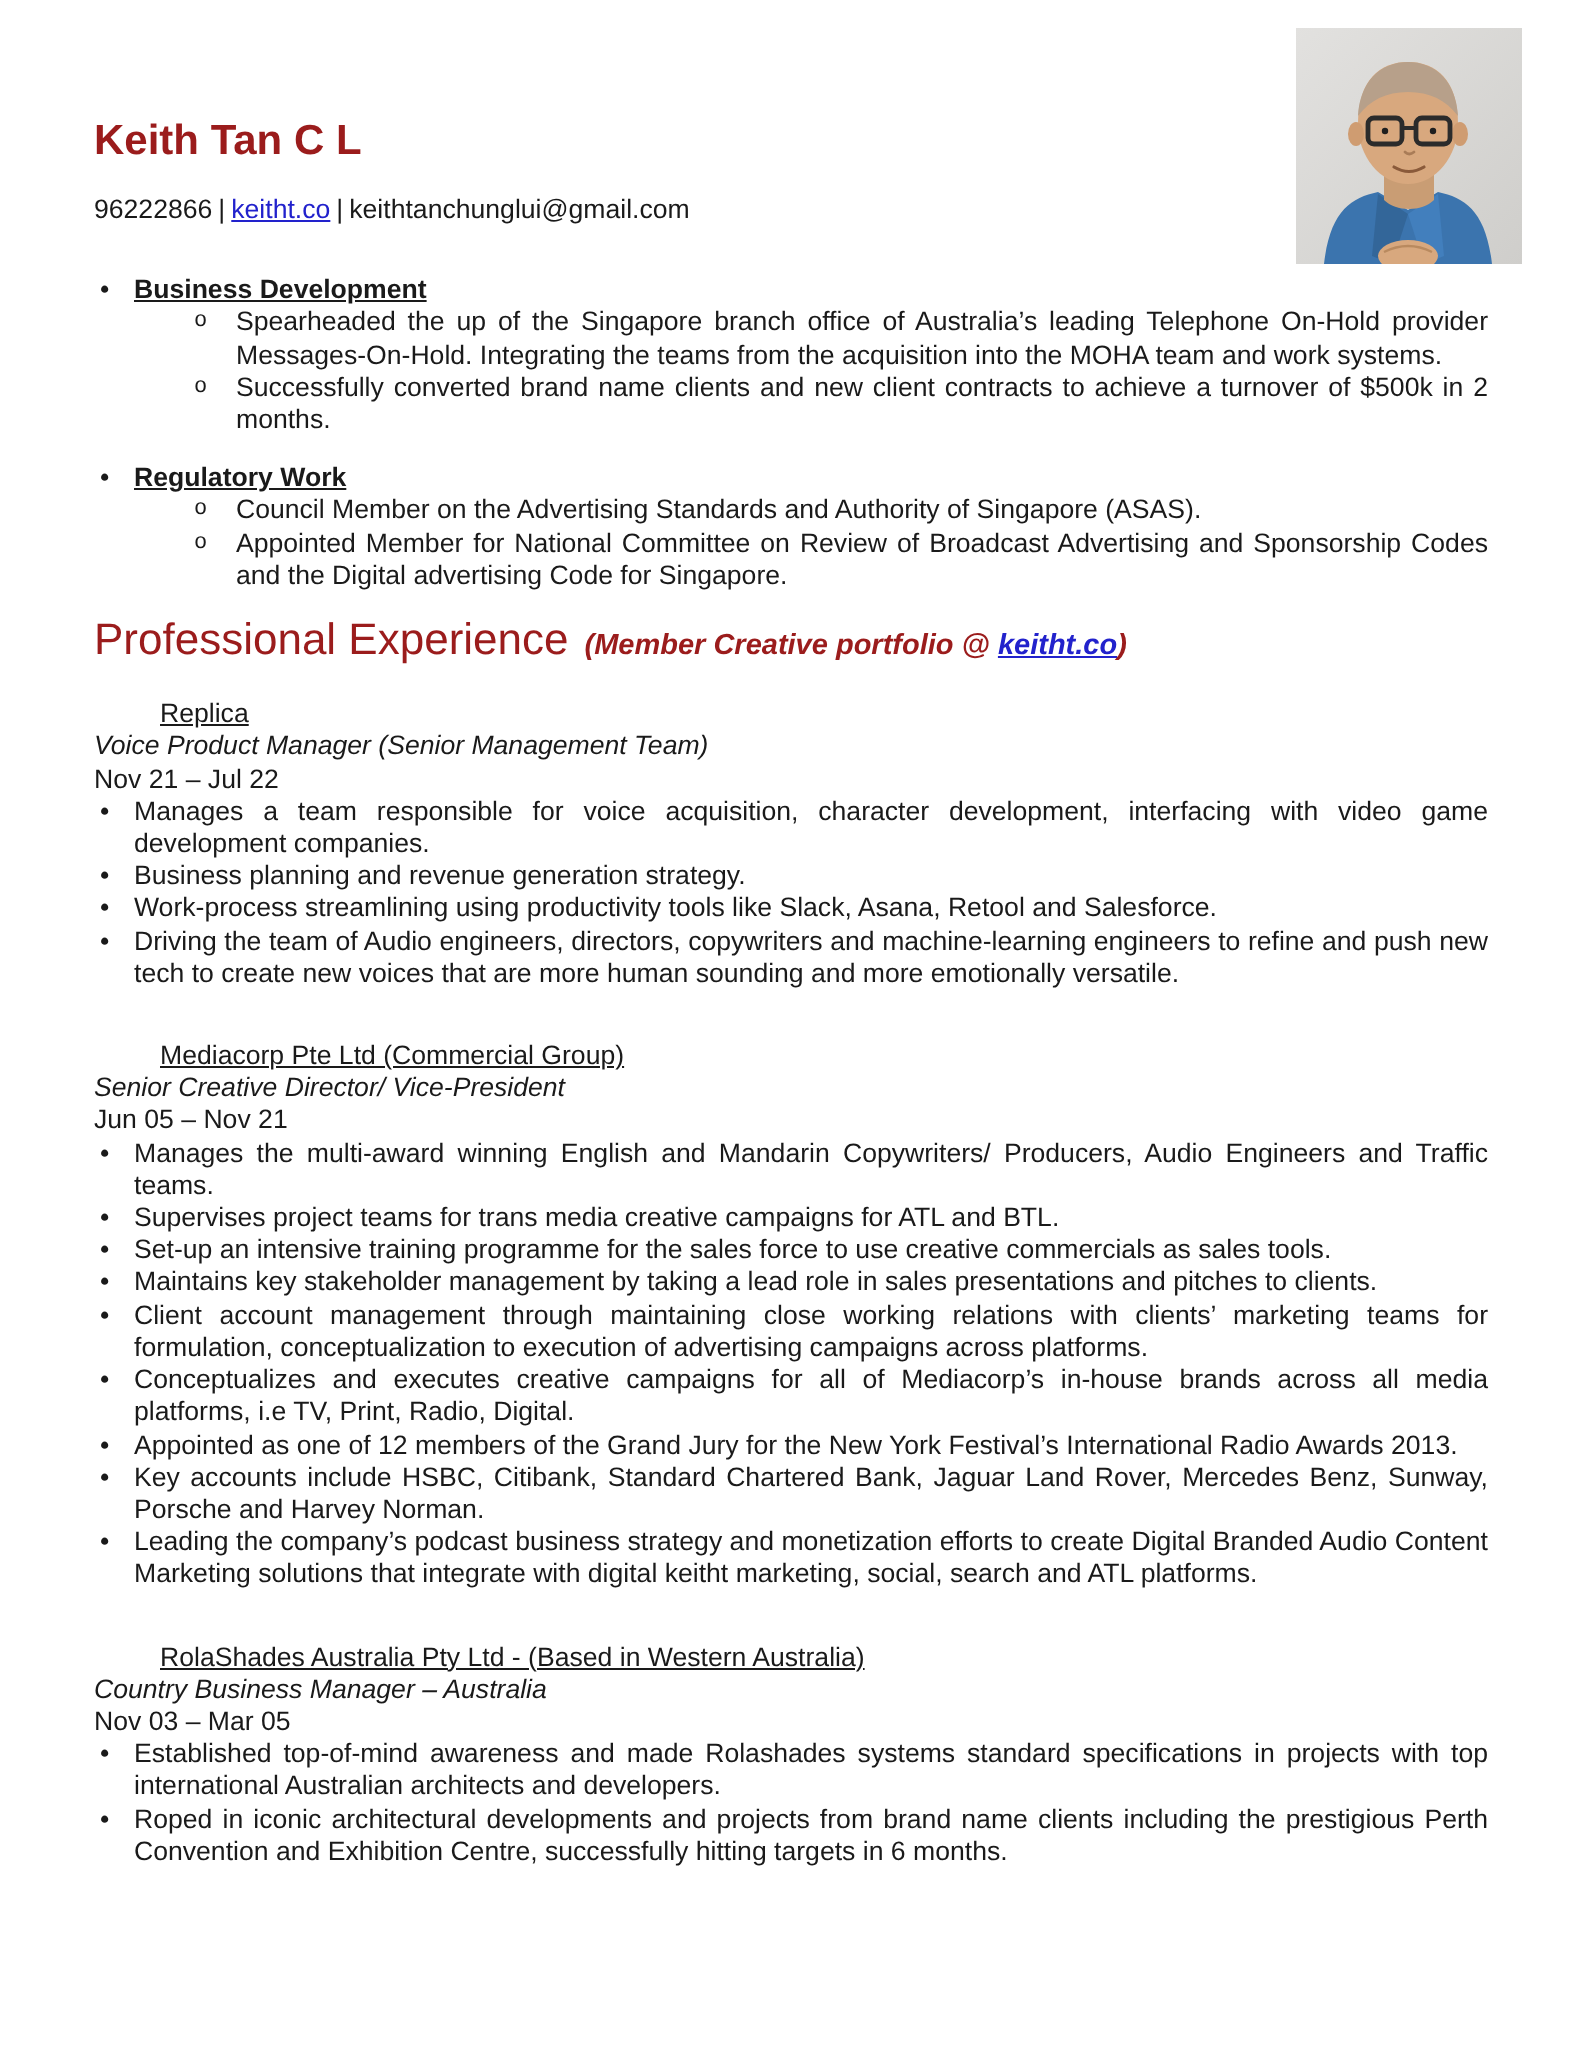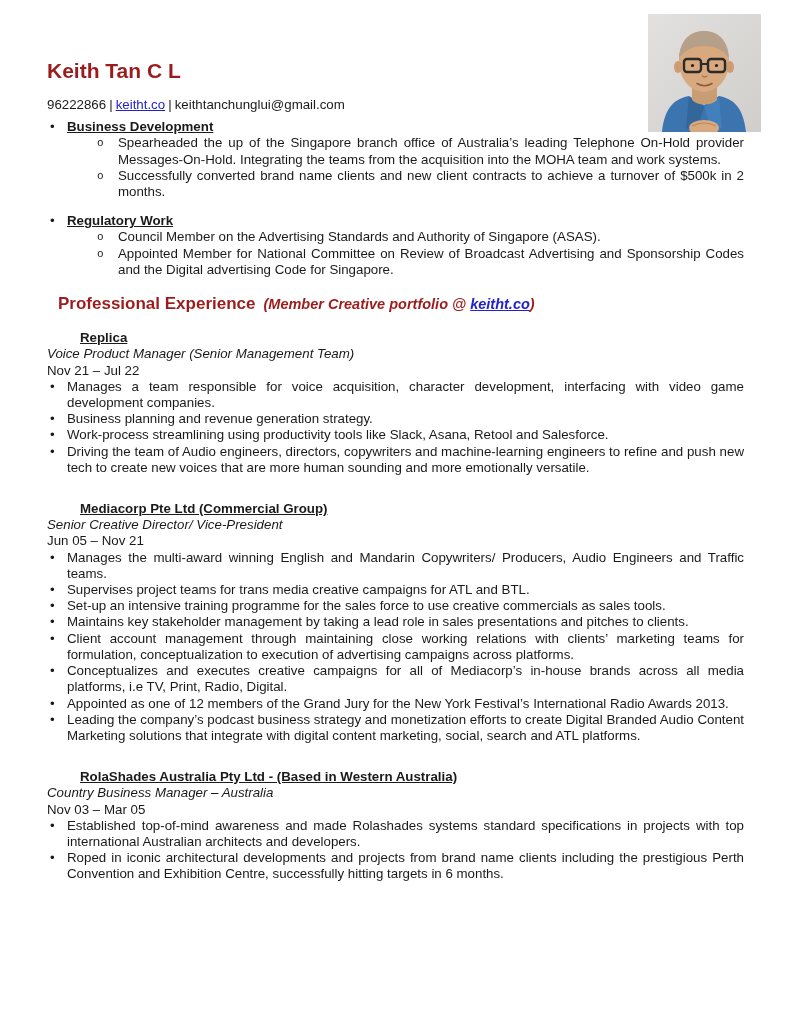--- a/index.html
+++ b/index.html
@@ -33,48 +33,48 @@
     color: #9b1c1c;
   }
   .contact { margin-top: 14px; }
   .contact .sep { margin: 0 3px; }
   a.blue-link {
     color: #2222cc;
     text-decoration: underline;
     cursor: pointer;
   }
   
-  .hl-list { margin-top: 6px; list-style: none; }
+  .hl-list { margin-top: 24px; list-style: none; }
   .hl-group { position: relative; padding-left: 20px; margin-bottom: 13px; }
   .hl-group::before {
     content: "\2022";
     position: absolute; left: 3px; top: 0;
   }
   .hl-title { font-weight: bold; text-decoration: underline; }
   .lvl2 { list-style: none; margin-left: 27px; }
   .lvl2 li {
     position: relative;
     padding-left: 24px;
     text-align: justify;
   }
   .lvl2 li::before {
     content: "o";
     position: absolute; left: 3px; top: 0;
     font-family: "Liberation Mono", monospace;
     font-size: 11px;
   }
   
   .pe-heading { margin-top: 16px; color: #9b1c1c; }
-  .pe-heading .pe-title { font-size: 17px; font-weight: bold; margin-left: 11px; }
+  .pe-heading .pe-title { font-size: 22px; font-weight: normal; }
   .pe-heading .pe-note { font-size: 14.5px; font-weight: bold; font-style: italic; margin-left: 8px; }
   .pe-heading a.blue-link { font-weight: bold; font-style: italic; }
   
   .job { margin-top: 18px; }
   .job + .job { margin-top: 25px; }
-  .job-company { font-weight: bold; text-decoration: underline; padding-left: 33px; }
+  .job-company { font-weight: normal; text-decoration: underline; padding-left: 33px; }
   .job-role { font-style: italic; }
   .job-bullets { list-style: none; margin-top: 0; }
   .job-bullets li {
     position: relative;
     padding-left: 20px;
     text-align: justify;
   }
   .job-bullets li::before {
     content: "\2022";
     position: absolute; left: 3px; top: 0;
@@ -162,21 +162,22 @@
     <div class="job-role">Senior Creative Director/ Vice-President</div>
     <div class="job-dates">Jun 05 – Nov 21</div>
     <ul class="job-bullets">
       <li>Manages the multi-award winning English and Mandarin Copywriters/ Producers, Audio Engineers and Traffic teams.</li>
       <li>Supervises project teams for trans media creative campaigns for ATL and BTL.</li>
       <li>Set-up an intensive training programme for the sales force to use creative commercials as sales tools.</li>
       <li>Maintains key stakeholder management by taking a lead role in sales presentations and pitches to clients.</li>
       <li>Client account management through maintaining close working relations with clients’ marketing teams for formulation, conceptualization to execution of advertising campaigns across platforms.</li>
       <li>Conceptualizes and executes creative campaigns for all of Mediacorp’s in-house brands across all media platforms, i.e TV, Print, Radio, Digital.</li>
       <li>Appointed as one of 12 members of the Grand Jury for the New York Festival’s International Radio Awards 2013.</li>
-      <li>Leading the company’s podcast business strategy and monetization efforts to create Digital Branded Audio Content Marketing solutions that integrate with digital content marketing, social, search and ATL platforms.</li>
+      <li>Key accounts include HSBC, Citibank, Standard Chartered Bank, Jaguar Land Rover, Mercedes Benz, Sunway, Porsche and Harvey Norman.</li>
+      <li>Leading the company’s podcast business strategy and monetization efforts to create Digital Branded Audio Content Marketing solutions that integrate with digital keitht marketing, social, search and ATL platforms.</li>
     </ul>
   </section>
 
   <section class="job">
     <div class="job-company">RolaShades Australia Pty Ltd - (Based in Western Australia)</div>
     <div class="job-role">Country Business Manager – Australia</div>
     <div class="job-dates">Nov 03 – Mar 05</div>
     <ul class="job-bullets">
       <li>Established top-of-mind awareness and made Rolashades systems standard specifications in projects with top international Australian architects and developers.</li>
       <li>Roped in iconic architectural developments and projects from brand name clients including the prestigious Perth Convention and Exhibition Centre, successfully hitting targets in 6 months.</li>

